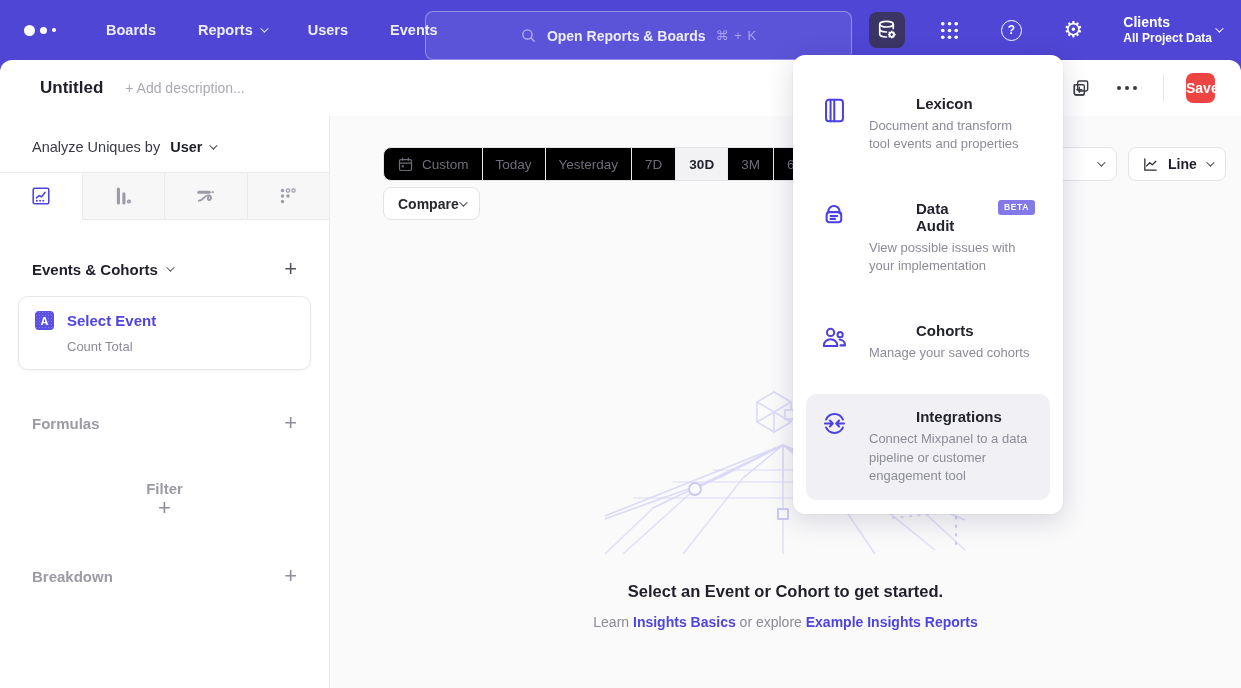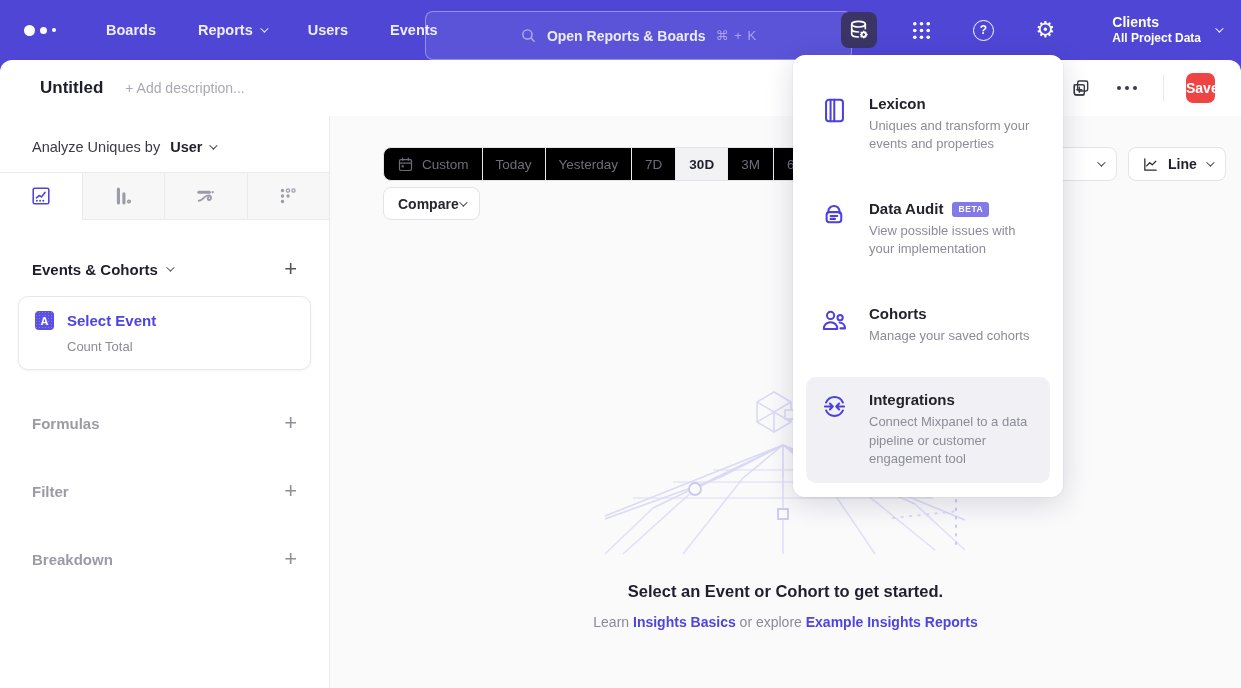--- a/index.html
+++ b/index.html
@@ -23,21 +23,21 @@
                justify-content:center; gap:10px; cursor:text; }
   .searchbar .ph { font-size:14px; font-weight:700; color:#ECEBFB; }
   .searchbar .kbd { font-size:13px; color:#A9A3EE; letter-spacing:1px; }
 
   .nav-right { position:absolute; right:20px; top:0; height:60px; display:flex; align-items:center; gap:26px; }
   .icon-btn { width:36px; height:36px; border-radius:8px; display:flex; align-items:center; justify-content:center; cursor:pointer; }
   .icon-btn.active { background:#3A3564; }
   .help-circle { width:21px; height:21px; border:1.7px solid #fff; border-radius:50%; display:flex; align-items:center;
                  justify-content:center; font-size:12px; font-weight:700; color:#fff; }
   .gear-glyph { font-size:22px; color:#fff; line-height:1; font-family:"DejaVu Sans",sans-serif; }
-  .project { display:flex; align-items:center; gap:14px; cursor:pointer; margin-left:23px; }
+  .project { display:flex; align-items:center; gap:3px; cursor:pointer; margin-left:6px; }
   .project .lines { display:flex; flex-direction:column; line-height:1.3; }
   .project .pname { font-size:14px; font-weight:700; }
   .project .pscope { font-size:12px; font-weight:700; }
 
   
   .page { position:absolute; top:60px; left:0; width:1241px; height:628px; background:#fff;
           border-radius:12px 12px 0 0; overflow:hidden; }
 
   .page-header { height:56px; display:flex; align-items:center; padding:0 26px 0 40px; }
   .title { font-size:17px; font-weight:700; color:#1F1F2C; }
@@ -72,21 +72,21 @@
   .event-card { margin:16px 18px 0; border:1px solid #E8E8EC; border-radius:10px; padding:14px 16px 15px;
                 box-shadow:0 1px 3px rgba(25,25,60,0.05); cursor:pointer; background:#fff; }
   .event-card .row1 { display:flex; align-items:center; gap:13px; }
   .badge-a { width:19px; height:19px; border-radius:4px; background:#5B50E3; color:#fff; font-size:11px; font-weight:700;
              display:flex; align-items:center; justify-content:center;
              background-image:radial-gradient(rgba(255,255,255,0.25) 1px, transparent 1px); background-size:3px 3px; }
   .sel-event { font-size:15px; font-weight:700; color:#4F44E0; }
   .count-total { margin:9px 0 0 32px; font-size:13px; color:#8B8B97; }
 
   .side-section.formulas { margin-top:42px; }
-  .side-section.filter { margin-top:46px; }
+  .side-section.filter { margin-top:46px;flex-direction:column; }
   .side-section.breakdown { margin-top:46px; }
 
   
   .main { flex:1; background:#FAFAFB; position:relative; }
 
   .seg-control { position:absolute; left:53px; top:31px; display:inline-flex; align-items:stretch; height:34px;
                  background:#000000; border:1px solid #E3E3E8; border-radius:8px; overflow:hidden; }
   .seg { display:flex; align-items:center; gap:8px; padding:0 13px; font-size:13.5px; color:#6E6E7A; cursor:pointer;
          border-left:1px solid #EBEBEF; white-space:nowrap; }
   .seg:first-child { border-left:none; }
@@ -111,21 +111,21 @@
   .empty-sub { position:absolute; top:498px; width:100%; text-align:center; font-size:14px; color:#8B8B97; }
   .empty-sub .lnk { color:#4F44E0; font-weight:700; cursor:pointer; }
 
   
   .panel { position:absolute; left:793px; top:55px; width:270px; background:#fff; border-radius:12px;
            box-shadow:0 6px 28px rgba(25,25,70,0.16), 0 0 0 1px rgba(25,25,70,0.03); padding:26px 13px 14px; z-index:60; }
   .menu-item { display:flex; gap:20px; padding:14px 15px; border-radius:10px; cursor:pointer; margin-bottom:18px; }
   .menu-item:last-child { margin-bottom:0; }
   .menu-item.highlighted { background:#F1F1F5; }
   .mi-icon { width:28px; flex:0 0 28px; padding-top:2px; }
-  .mi-title { font-size:15px; font-weight:700; color:#23232E; display:flex; align-items:flex-end; gap:9px; }
+  .mi-title { font-size:15px; font-weight:700; color:#23232E; display:flex; align-items:flex-start; gap:9px;margin-left:47px; }
   .mi-badge { background:#837AE8; color:#fff; font-size:8.5px; font-weight:700; letter-spacing:0.6px;
               padding:2.5px 6px; border-radius:3px; }
   .mi-desc { margin-top:5px; font-size:13px; line-height:1.42; color:#8C8C98; max-width:196px; }
 </style>
 </head>
 <body>
 
 <div class="topnav">
   <div class="logo">
       <i class="d1"></i>
@@ -364,21 +364,21 @@
     <div class="mi-icon">
       <svg width="27" height="27" viewBox="0 0 24 24" fill="none" stroke="#4C40E0" stroke-width="1.8" stroke-linecap="round" stroke-linejoin="round">
         <rect x="4.5" y="2.5" width="15" height="19" rx="2.5"></rect>
         <path d="M8.5 2.5v19M11.8 2.5v19"></path>
       </svg>
     </div>
     <div>
       <div class="mi-title">
           <span>Lexicon</span>
         </div>
-      <div class="mi-desc">Uniques and transform your events and properties</div>
+      <div class="mi-desc">Document and transform tool events and properties</div>
     </div>
   </div>
 
   <div class="menu-item">
     <div class="mi-icon">
       <svg width="27" height="27" viewBox="0 0 24 24" fill="none" stroke="#4C40E0" stroke-width="1.8" stroke-linecap="round" stroke-linejoin="round">
         <path d="M6.5 8.5a5 5 0 1 1 10 0v1.5"></path>
         <rect x="5" y="9" width="13" height="9" rx="2.5"></rect>
         <path d="M8.5 12.5h6M8.5 15h4"></path>
       </svg>

